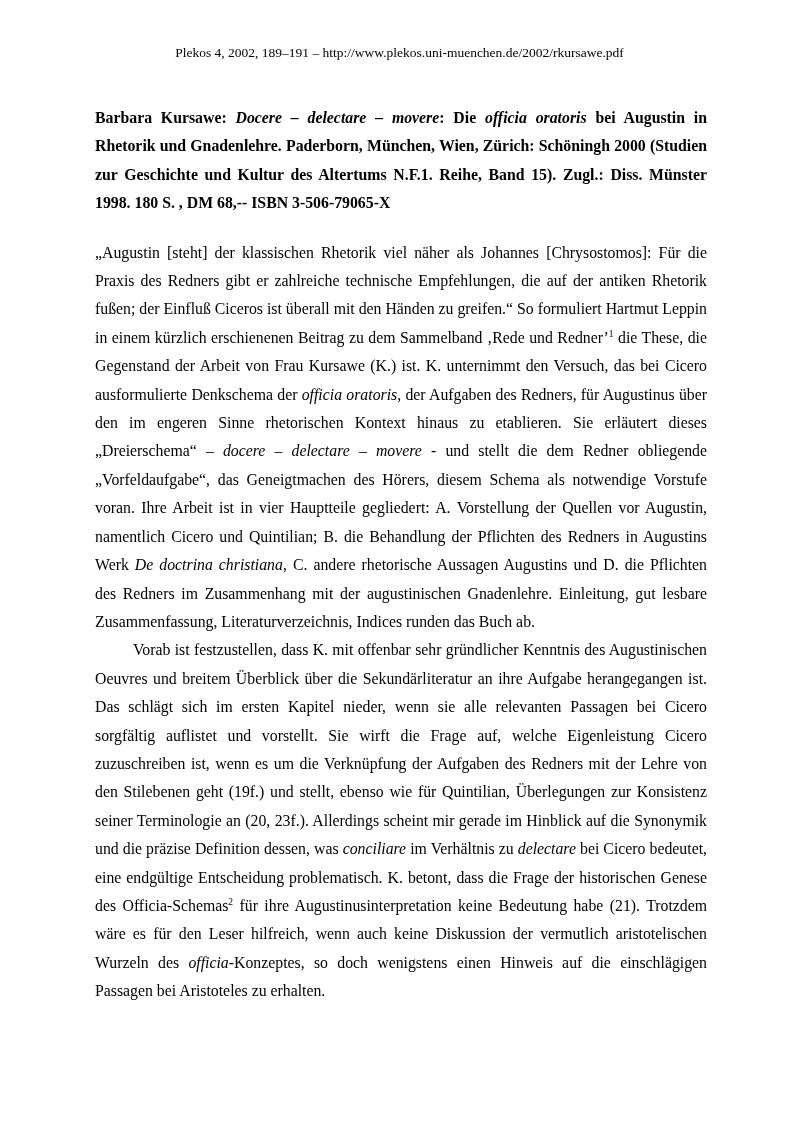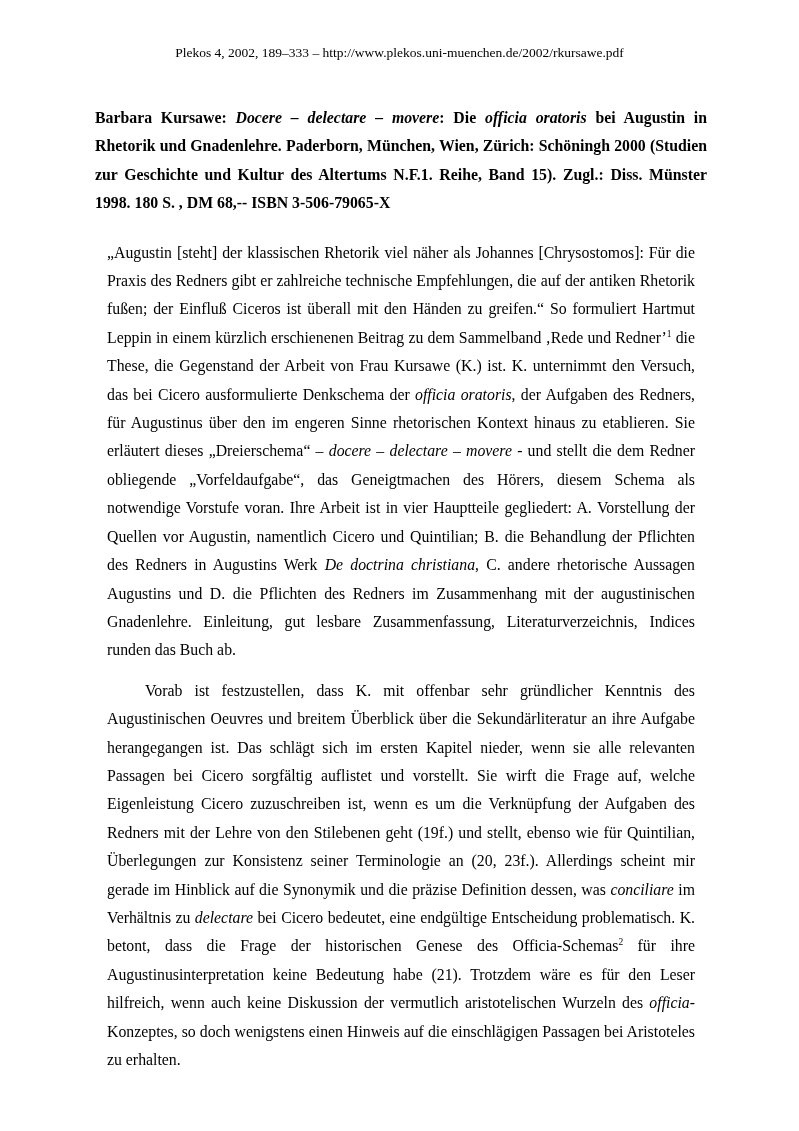--- a/index.html
+++ b/index.html
@@ -36,39 +36,39 @@
     font-weight: bold;
     font-size: 15.8px;
     line-height: 28.4px;
     text-align: justify;
     margin: 0 0 21px 0;
   }
   .para {
     font-size: 15.8px;
     line-height: 28.4px;
     text-align: justify;
-    margin: 12px;
+    margin: 0;
   }
   .para.indent-first {
     text-indent: 38px;
   }
   .it { font-style: italic; }
   .bd { font-weight: bold; }
   sup.fn {
     font-size: 9.5px;
     line-height: 0;
     vertical-align: super;
   }
 </style>
 </head>
 <body>
 
 <div class="page">
 
-  <div class="running-head">Plekos 4, 2002, 189–333 – http://www.plekos.uni-muenchen.de/2002/rkursawe.pdf</div>
+  <div class="running-head">Plekos 4, 2002, 189–191 – http://www.plekos.uni-muenchen.de/2002/rkursawe.pdf</div>
 
   <div class="content">
 
     <p class="book-citation"><span class="bd">Barbara Kursawe: </span><span class="it bd">Docere – delectare – movere</span><span class="bd">: Die </span><span class="it bd">officia oratoris</span><span class="bd"> bei Augustin in Rhetorik und Gnadenlehre. Paderborn, München, Wien, Zürich: Schöningh 2000 (Studien zur Geschichte und Kultur des Altertums N.F.1. Reihe, Band 15). Zugl.: Diss. Münster 1998. 180 S. , DM 68,-- ISBN 3-506-79065-X</span></p>
 
     <p class="para"><span>„Augustin [steht] der klassischen Rhetorik viel näher als Johannes [Chrysostomos]: Für die Praxis des Redners gibt er zahlreiche technische Empfehlungen, die auf der antiken Rhetorik fußen; der Einfluß Ciceros ist überall mit den Händen zu greifen.“ So formuliert Hartmut Leppin in einem kürzlich erschienenen Beitrag zu dem Sammelband ‚Rede und Redner’</span><sup class="fn">1</sup><span> die These, die Gegenstand der Arbeit von Frau Kursawe (K.) ist. K. unternimmt den Versuch, das bei Cicero ausformulierte Denkschema der </span><span class="it">officia oratoris</span><span>, der Aufgaben des Redners, für Augustinus über den im engeren Sinne rhetorischen Kontext hinaus zu etablieren. Sie erläutert dieses „Dreierschema“ – </span><span class="it">docere</span><span> – </span><span class="it">delectare</span><span> – </span><span class="it">movere</span><span> - und stellt die dem Redner obliegende „Vorfeldaufgabe“, das Geneigtmachen des Hörers, diesem Schema als notwendige Vorstufe voran. Ihre Arbeit ist in vier Hauptteile gegliedert: A. Vorstellung der Quellen vor Augustin, namentlich Cicero und Quintilian; B. die Behandlung der Pflichten des Redners in Augustins Werk </span><span class="it">De doctrina christiana</span><span>, C. andere rhetorische Aussagen Augustins und D. die Pflichten des Redners im Zusammenhang mit der augustinischen Gnadenlehre. Einleitung, gut lesbare Zusammenfassung, Literaturverzeichnis, Indices runden das Buch ab.</span></p>
 
     <p class="para indent-first"><span>Vorab ist festzustellen, dass K. mit offenbar sehr gründlicher Kenntnis des Augustinischen Oeuvres und breitem Überblick über die Sekundärliteratur an ihre Aufgabe herangegangen ist. Das schlägt sich im ersten Kapitel nieder, wenn sie alle relevanten Passagen bei Cicero sorgfältig auflistet und vorstellt. Sie wirft die Frage auf, welche Eigenleistung Cicero zuzuschreiben ist, wenn es um die Verknüpfung der Aufgaben des Redners mit der Lehre von den Stilebenen geht (19f.) und stellt, ebenso wie für Quintilian, Überlegungen zur Konsistenz seiner Terminologie an (20, 23f.). Allerdings scheint mir gerade im Hinblick auf die Synonymik und die präzise Definition dessen, was </span><span class="it">conciliare</span><span> im Verhältnis zu </span><span class="it">delectare</span><span> bei Cicero bedeutet, eine endgültige Entscheidung problematisch. K. betont, dass die Frage der historischen Genese des Officia-Schemas</span><sup class="fn">2</sup><span> für ihre Augustinusinterpretation keine Bedeutung habe (21). Trotzdem wäre es für den Leser hilfreich, wenn auch keine Diskussion der vermutlich aristotelischen Wurzeln des </span><span class="it">officia</span><span>-Konzeptes, so doch wenigstens einen Hinweis auf die einschlägigen Passagen bei Aristoteles zu erhalten.</span></p>
 
   </div>

